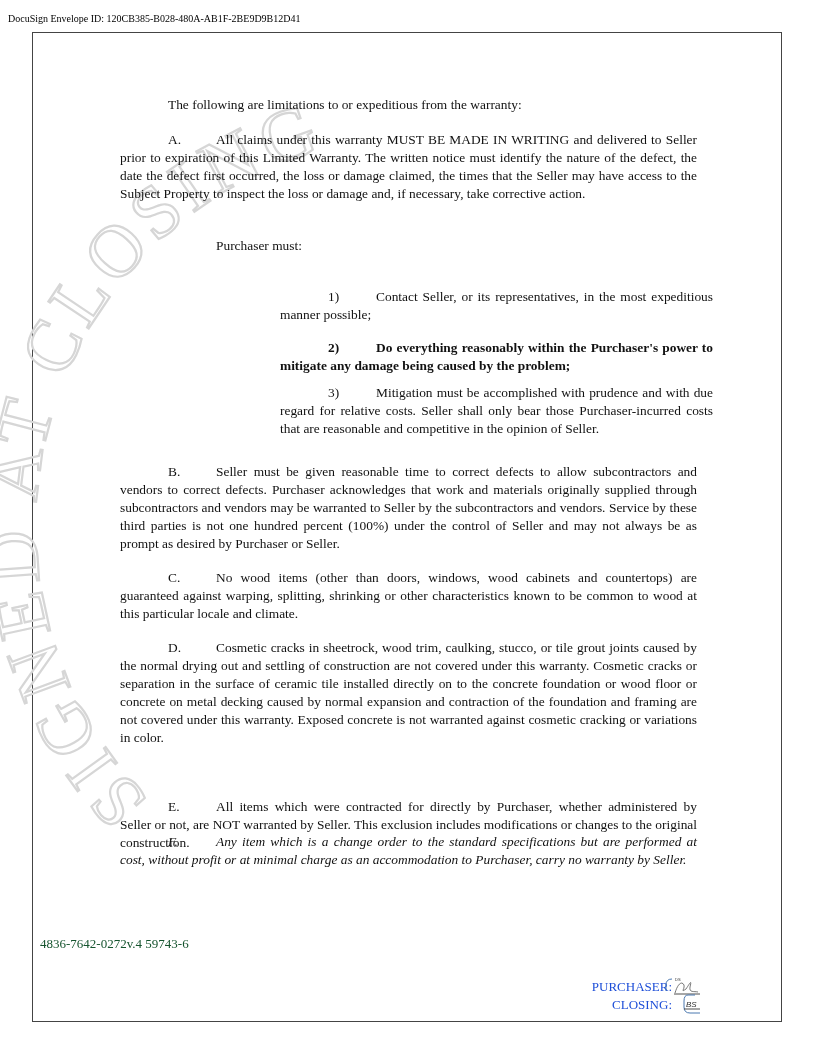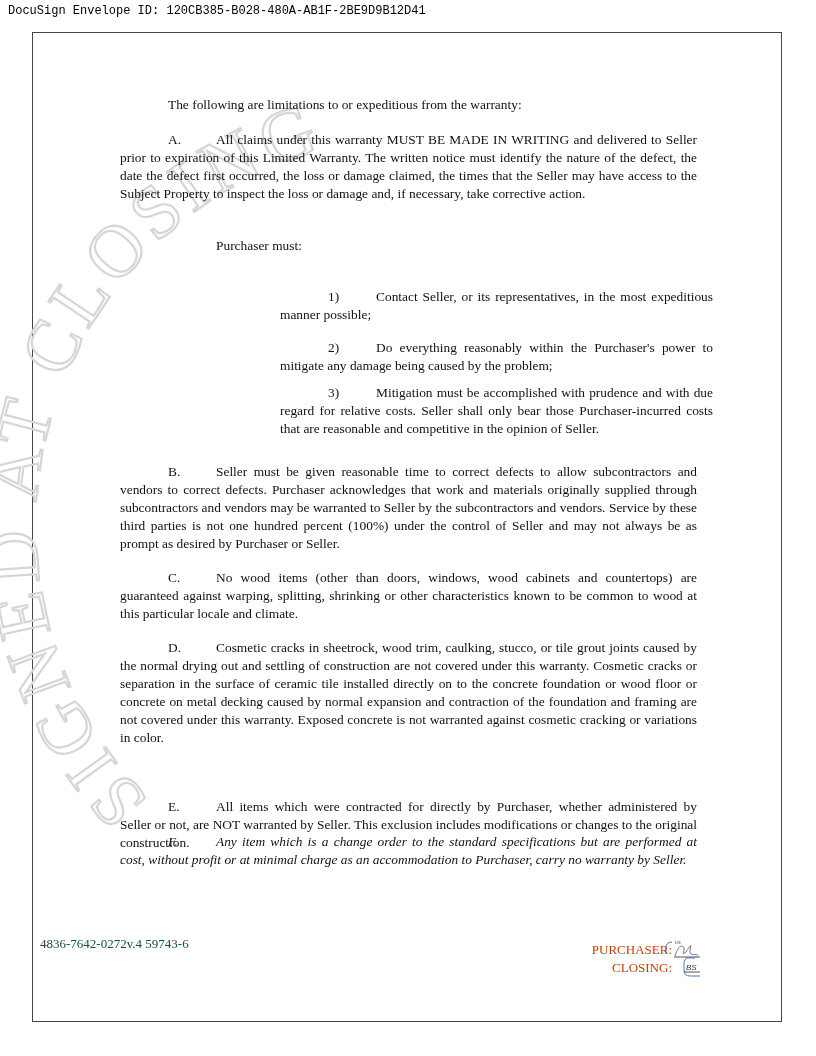--- a/index.html
+++ b/index.html
@@ -1,19 +1,19 @@
 <!DOCTYPE html>
 <html><head>
 <meta charset="utf-8">
 <style>
   html, body { margin: 0; padding: 0; background: #ffffff; }
   body { width: 816px; height: 1056px; position: relative; overflow: hidden; }
   .envelope {
-    position: absolute; left: 8px; top: 4px;
-    font-family: Liberation Mono, monospace; font-size: 12px; color: #000;
+    position: absolute; left: 8px; top: 13px;
+    font-family: Liberation Serif, serif; font-size: 10px; color: #000;
   }
   .frame {
     position: absolute; left: 32px; top: 32px; width: 750px; height: 990px;
     border: 1px solid #444; box-sizing: border-box;
   }
   .watermark {
     position: absolute; left: 0; top: 0; width: 816px; height: 1056px; pointer-events: none;
   }
   .doc {
     position: absolute; left: 120px; width: 577px;
@@ -21,22 +21,22 @@
   }
   .para { position: absolute; left: 0; width: 577px; text-align: justify; margin: 0; }
   .indent-first { text-indent: 48px; }
   .label { display: inline-block; width: 48px; text-indent: 0; }
   .sub { position: absolute; left: 144px; width: 433px; text-align: justify; margin: 16px; text-indent: 48px; }
   .footer-id {
     position: absolute; left: 40px; top: 936px;
     font-family: "Liberation Serif", serif; font-size: 13px; color: #14532d;
   }
   .sig-block {
-    position: absolute; left: 580px; top: 938px; width: 120px; height: 50px;
-    font-family: "Liberation Serif", serif; font-size: 13px; color: #c2410c;
+    position: absolute; left: 580px; top: 975px; width: 120px; height: 50px;
+    font-family: "Liberation Serif", serif; font-size: 13px; color: #1d4ed8;
   }
   .sig-label { position: absolute; right: 28px; }
   .sig-purchaser { top: 4px; }
   .sig-seller { top: 22px; }
   .sig-svg { position: absolute; left: 0; top: 0; width: 120px; height: 50px; }
 </style>
 </head>
 <body>
 
 <div class="envelope">DocuSign Envelope ID: 120CB385-B028-480A-AB1F-2BE9D9B12D41</div>
@@ -54,21 +54,21 @@
 
 <div class="doc">
   <p class="para indent-first" style="top:96px;"><span>The following are limitations to or expeditious from the warranty:</span></p>
 
   <p class="para indent-first" style="top:131px;"><span class="label">A.</span><span>All claims under this warranty MUST BE MADE IN WRITING and delivered to Seller prior to expiration of this Limited Warranty. The written notice must identify the nature of the defect, the date the defect first occurred, the loss or damage claimed, the times that the Seller may have access to the Subject Property to inspect the loss or damage and, if necessary, take corrective action.</span></p>
 
   <p class="para" style="top:237px; left:96px; width:481px;"><span>Purchaser must:</span></p>
 
   <p class="sub" style="top:272px;"><span class="label">1)</span><span>Contact Seller, or its representatives, in the most expeditious manner possible;</span></p>
 
-  <p class="sub" style="top:323px;"><span class="label">2)</span><span>Do everything reasonably within the Purchaser's power to mitigate any damage being caused by the problem;</span></p>
+  <p class="sub" style="top:323px;font-weight:bold;"><span class="label">2)</span><span>Do everything reasonably within the Purchaser's power to mitigate any damage being caused by the problem;</span></p>
 
   <p class="sub" style="top:368px;"><span class="label">3)</span><span>Mitigation must be accomplished with prudence and with due regard for relative costs. Seller shall only bear those Purchaser-incurred costs that are reasonable and competitive in the opinion of Seller.</span></p>
 
   <p class="para indent-first" style="top:463px;"><span class="label">B.</span><span>Seller must be given reasonable time to correct defects to allow subcontractors and vendors to correct defects. Purchaser acknowledges that work and materials originally supplied through subcontractors and vendors may be warranted to Seller by the subcontractors and vendors. Service by these third parties is not one hundred percent (100%) under the control of Seller and may not always be as prompt as desired by Purchaser or Seller.</span></p>
 
   <p class="para indent-first" style="top:569px;font-family:Liberation Serif, serif;"><span class="label">C.</span><span>No wood items (other than doors, windows, wood cabinets and countertops) are guaranteed against warping, splitting, shrinking or other characteristics known to be common to wood at this particular locale and climate.</span></p>
 
   <p class="para indent-first" style="top:639px;"><span class="label">D.</span><span>Cosmetic cracks in sheetrock, wood trim, caulking, stucco, or tile grout joints caused by the normal drying out and settling of construction are not covered under this warranty. Cosmetic cracks or separation in the surface of ceramic tile installed directly on to the concrete foundation or wood floor or concrete on metal decking caused by normal expansion and contraction of the foundation and framing are not covered under this warranty. Exposed concrete is not warranted against cosmetic cracking or variations in color.</span></p>
 
   <p class="para indent-first" style="top:798px;"><span class="label">E.</span><span>All items which were contracted for directly by Purchaser, whether administered by Seller or not, are NOT warranted by Seller. This exclusion includes modifications or changes to the original construction.</span></p>

